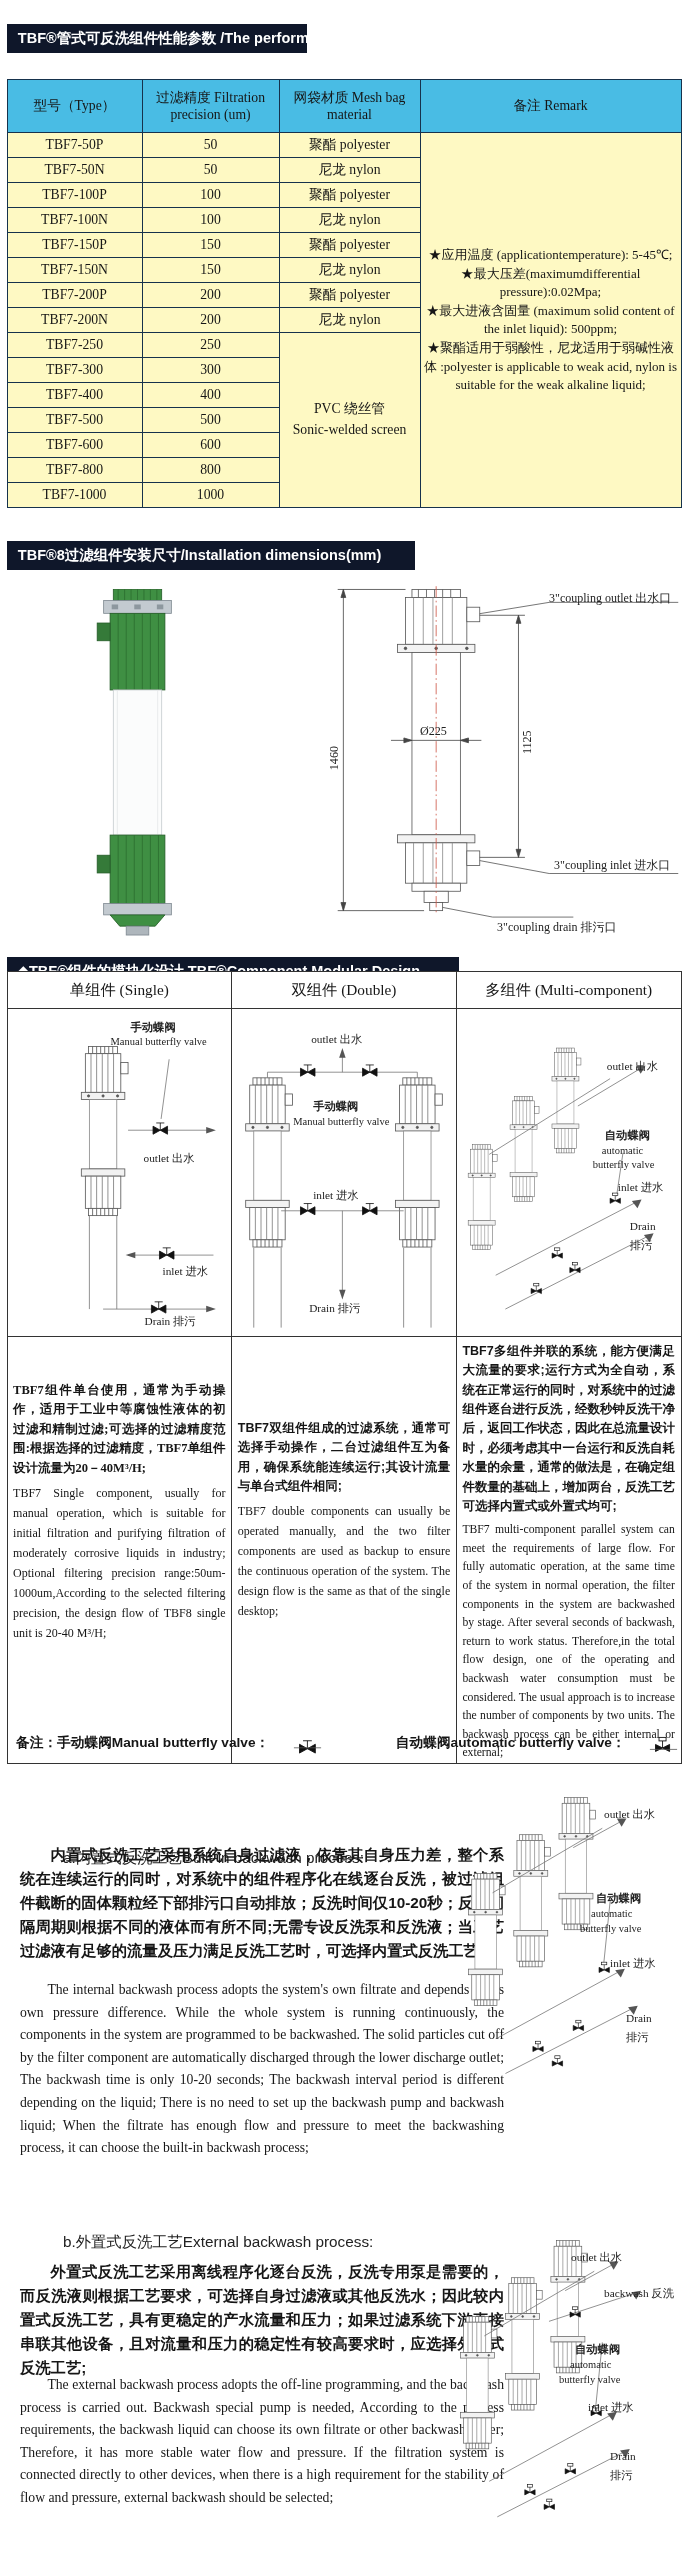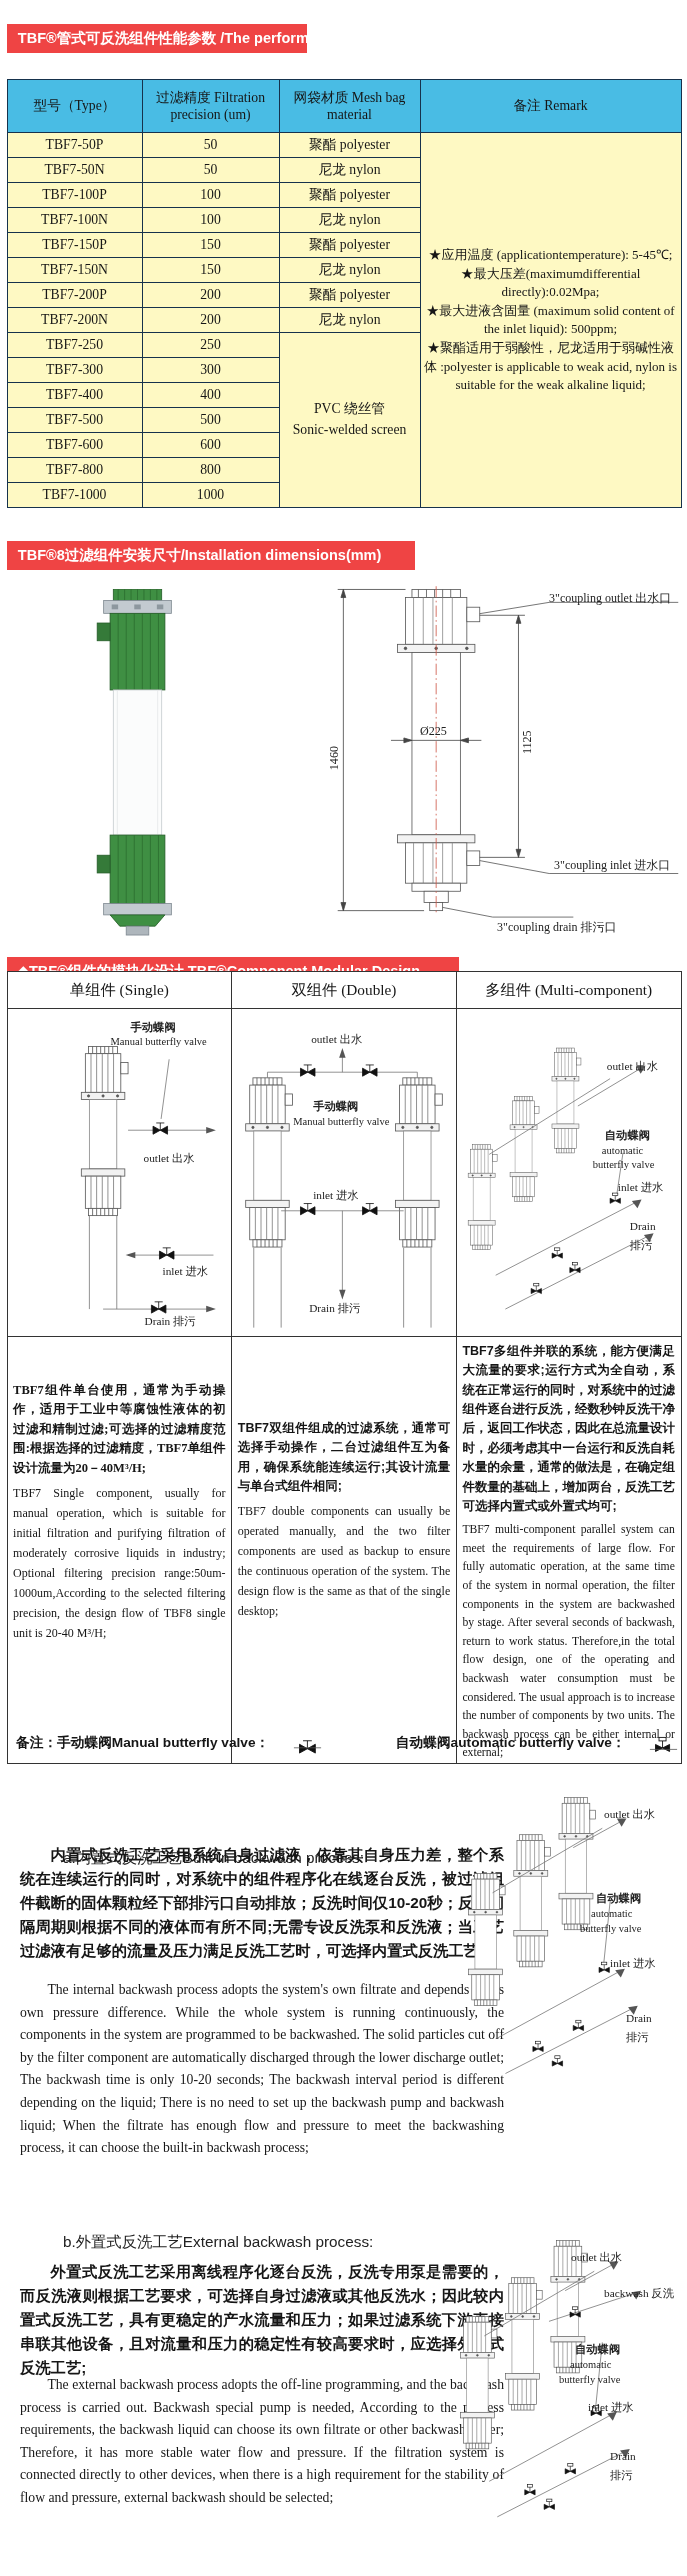--- a/index.html
+++ b/index.html
@@ -1,19 +1,19 @@
 <!DOCTYPE html>
 <html style="font-size:13px"><head>
 <meta charset="utf-8">
 <style>
   html,body{margin:0;padding:0;background:#fff;}
   .page{position:relative;width:688px;height:2576px;background:#ffffff;overflow:hidden;
         font-family:"Liberation Serif",serif;color:#161616;}
   
-  .band{position:absolute;left:6.5px;height:29px;line-height:29px;background:#ef4444;
+  .band{position:absolute;left:6.5px;height:29px;line-height:29px;background:#0f172a;
         color:#fff;font-family:"Liberation Sans",sans-serif;font-weight:bold;
         font-size:14.5px;padding:0 11.3px;white-space:nowrap;box-sizing:border-box;}
   
   table.perf{position:absolute;top:79px;left:6.5px;width:675px;border-collapse:collapse;
         table-layout:fixed;font-size:13.7px;text-align:center;}
   table.perf td,table.perf th{border:0.8px solid #16324c;padding:0 3.2px;}
   table.perf{border:1.6px solid #16324c;}
   table.perf th{background:#49bce4;font-weight:normal;height:52px;font-size:13.7px;}
   table.perf td{background:#fef9c3;height:24px;}
   td.remark{vertical-align:middle;font-size:13px;line-height:1.4;padding:4.8px 6.5px;}
@@ -103,21 +103,21 @@
       <th>过滤精度 Filtration precision (um)</th>
       <th>网袋材质 Mesh bag material</th>
       <th>备注 Remark</th>
     </tr>
     <tr>
       <td>TBF7-50P</td>
       <td>50</td>
       <td>聚酯 polyester</td>
       <td class="remark" rowspan="15">
         <div>★应用温度 (applicationtemperature): 5-45℃;</div>
-        <div>★最大压差(maximumdifferential directly):0.02Mpa;</div>
+        <div>★最大压差(maximumdifferential pressure):0.02Mpa;</div>
         <div>★最大进液含固量 (maximum solid content of the inlet liquid): 500ppm;</div>
         <div>★聚酯适用于弱酸性，尼龙适用于弱碱性液体 :polyester is applicable to weak acid, nylon is suitable for the weak alkaline liquid;</div>
       </td>
     </tr>
     <tr>
           <td>TBF7-50N</td>
           <td>50</td>
           <td>尼龙 nylon</td>
         </tr>
     <tr>

